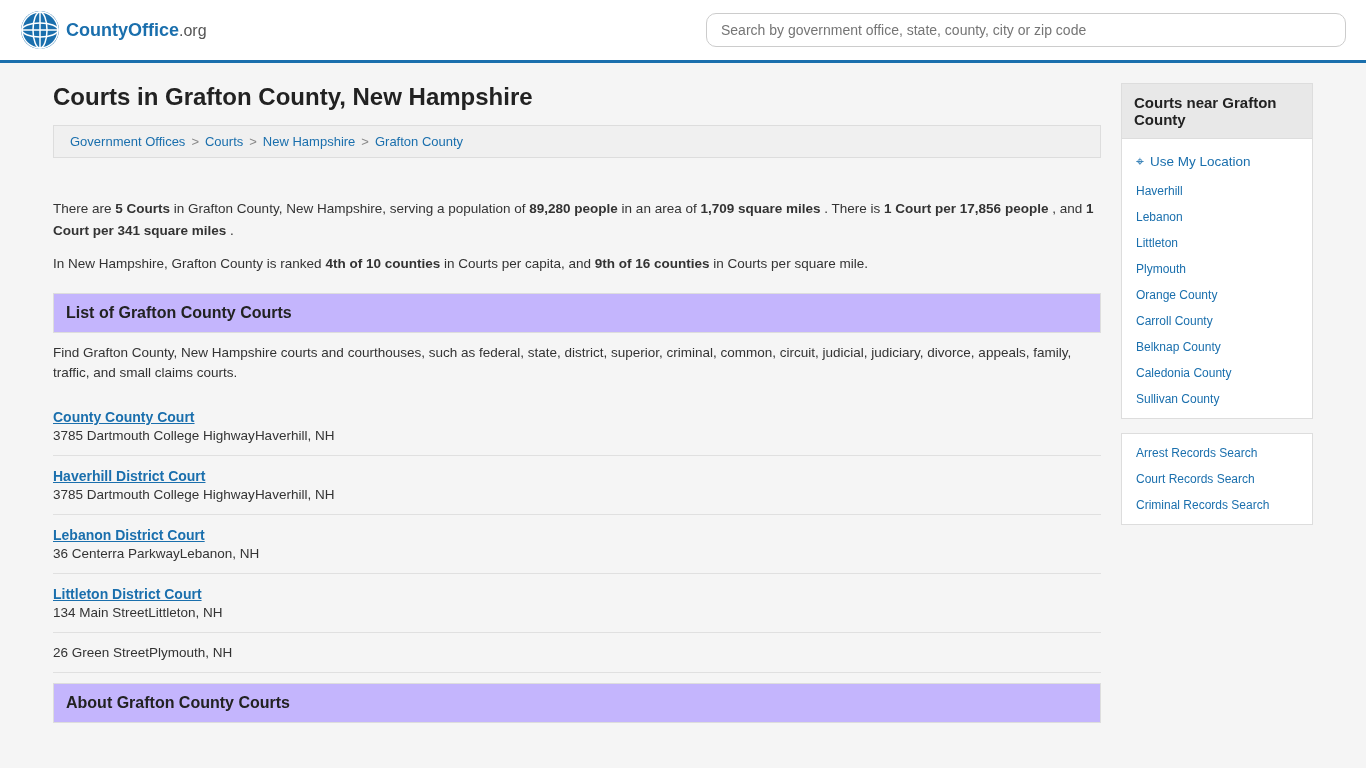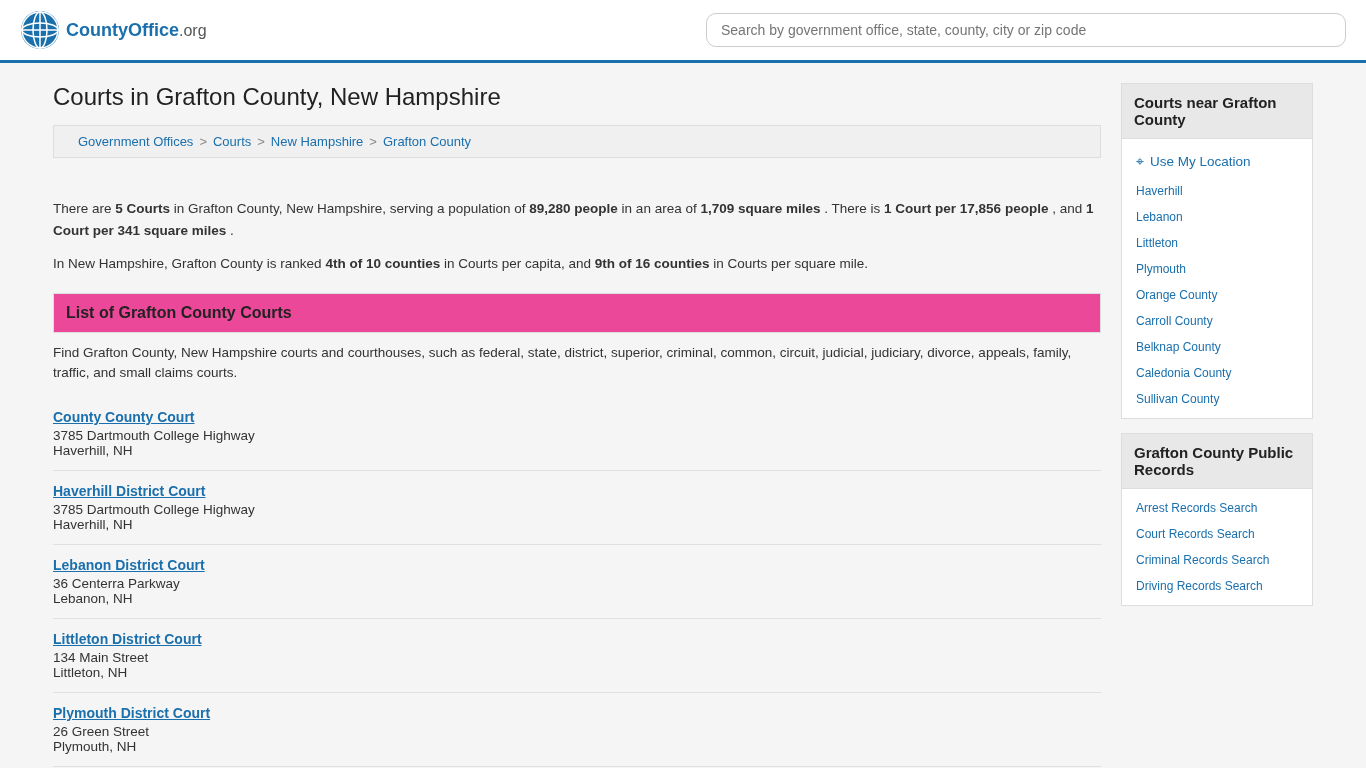--- a/index.html
+++ b/index.html
@@ -54,30 +54,30 @@
       display: flex;
       gap: 20px;
     }
 
     
     #content {
       flex: 1;
     }
     #page-title {
       font-size: 24px;
-      font-weight: normal;
+      font-weight: bold;
       color: #222;
       margin-bottom: 14px;
     }
 
     
     #breadcrumb {
       background: #f0f0f0;
       border: 1px solid #ddd;
-      padding: 8px 24px;
+      padding: 8px 16px;
       margin-bottom: 16px;
       font-size: 13px;
       color: #555;
       display: flex;
       align-items: flex-end;
       gap: 6px;
       flex-wrap: wrap;
     }
     .breadcrumb-sep {
       color: #888;
@@ -98,21 +98,21 @@
     #description b { font-weight: bold; }
     #ranking {
       margin-bottom: 18px;
       line-height: 1.6;
       font-size: 13.5px;
     }
     #ranking b { font-weight: bold; }
 
     
     .section-header {
-      background: #ec4899;
+      background: #c4b5fd;
       border: 1px solid #ddd;
       padding: 10px 12px;
       font-size: 16px;
       font-weight: bold;
       color: #222;
       margin-bottom: 10px;
     }
 
     
     #court-find-text {
@@ -132,21 +132,20 @@
       text-decoration: underline;
       cursor: pointer;
       font-size: 14px;
       display: block;
       margin-bottom: 3px;
     }
     .court-row {
       display: flex;
       font-size: 13.5px;
       color: #333;
-      flex-direction: column;
     }
     .court-address { color: #333; }
     .court-city { color: #333; }
 
     
     #about-section {
       margin-top: 10px;
     }
 
     
@@ -277,21 +276,20 @@
     </div>
   </div>
         <div class="court-item">
     <span class="court-name">Littleton District Court</span>
     <div class="court-row">
       <span class="court-address">134 Main Street</span>
       <span class="court-city">Littleton, NH</span>
     </div>
   </div>
         <div class="court-item">
-    <span class="court-name">Plymouth District Court</span>
     <div class="court-row">
       <span class="court-address">26 Green Street</span>
       <span class="court-city">Plymouth, NH</span>
     </div>
   </div>
       </div>
 
     <div id="about-section">
       <div class="section-header">About Grafton County Courts</div>
     </div>
@@ -312,22 +310,20 @@
           <a class="sidebar-link" href="#">Plymouth</a>
           <a class="sidebar-link" href="#">Orange County</a>
           <a class="sidebar-link" href="#">Carroll County</a>
           <a class="sidebar-link" href="#">Belknap County</a>
           <a class="sidebar-link" href="#">Caledonia County</a>
           <a class="sidebar-link" href="#">Sullivan County</a>
         </div>
     </div>
 
     <div class="sidebar-box">
-      <div class="sidebar-header">Grafton County Public Records</div>
       <div class="sidebar-links" id="records-links">
       <a class="sidebar-link" href="#">Arrest Records Search</a>
           <a class="sidebar-link" href="#">Court Records Search</a>
           <a class="sidebar-link" href="#">Criminal Records Search</a>
-          <a class="sidebar-link" href="#">Driving Records Search</a>
         </div>
     </div>
   </div>
 </div>
 
 </body></html>

